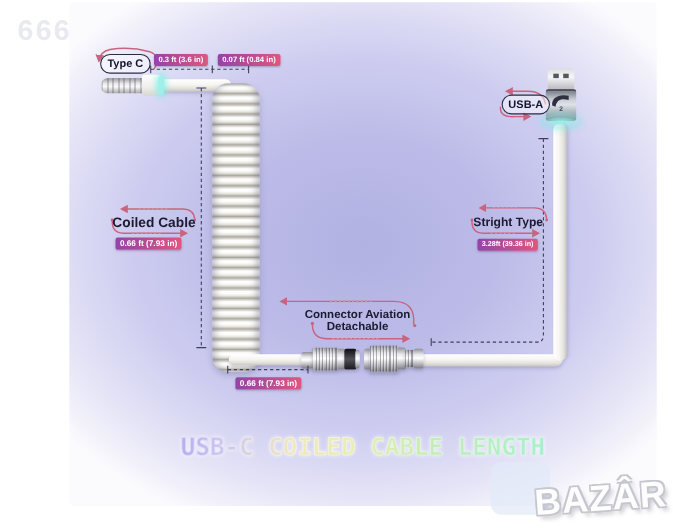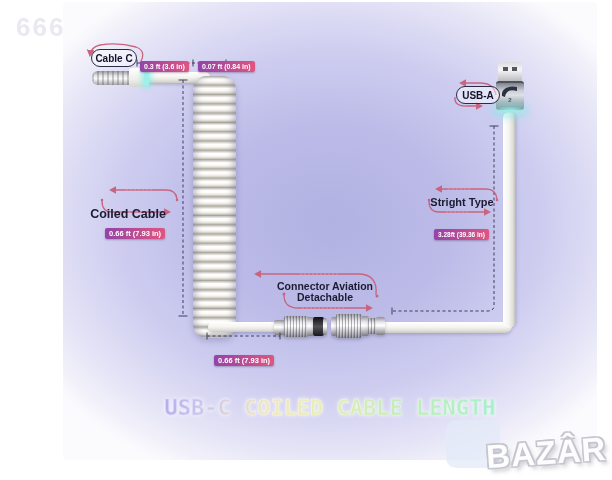--- a/index.html
+++ b/index.html
@@ -47,21 +47,21 @@
   .av{position:absolute;border-radius:2px;box-shadow:0 2px 3px rgba(80,80,110,.3);}
   .av-black{background:linear-gradient(to bottom,#0e0e12 0%,#3c3c42 35%,#515158 50%,#17171c 100%);}
   
   .tagbox{position:absolute;border:1.5px solid #2b2b45;border-radius:9px;
         background:rgba(252,252,255,.5);color:#12122a;font-weight:bold;font-size:10px;
         display:flex;align-items:center;justify-content:center;}
   .seglabel{position:absolute;color:#1b1b32;font-weight:bold;text-align:center;}
   .badge{position:absolute;color:#ffffff;font-weight:bold;font-size:7px;line-height:11px;
         padding:0 4px;border-radius:2px;white-space:nowrap;
         background:linear-gradient(90deg,#9344a8 0%,#b54b96 45%,#e0557f 100%);
-        box-shadow:0 1px 2px rgba(80,40,90,.35);margin-top:12px;}
+        box-shadow:0 1px 2px rgba(80,40,90,.35);}
   .aviation-label{position:absolute;left:270px;top:281px;width:110px;text-align:center;
         color:#1b1b32;font-weight:bold;font-size:10.5px;line-height:11px;}
   
   .title{position:absolute;left:63px;top:395px;width:534px;text-align:center;
         font-family:"DejaVu Sans Mono",monospace;font-weight:bold;font-size:22px;letter-spacing:0px;
         background:linear-gradient(90deg,#9db4f4 0%,#a7a0ee 15%,#c9c2f0 25%,#efe8c0 38%,#e9edb6 48%,#c4ecba 62%,#b2eec6 75%,#9ceed4 88%,#a8f0c8 100%);
         -webkit-background-clip:text;background-clip:text;color:transparent;
         -webkit-text-stroke:.6px rgba(255,255,255,.5);
         filter:drop-shadow(0 0 2px rgba(255,255,255,.75));}
   .wm-square{position:absolute;right:112px;bottom:12px;width:54px;height:48px;border-radius:10px;
@@ -147,30 +147,30 @@
       <circle cx="177" cy="200" r="1.3"></circle>
         <circle cx="102" cy="200" r="1.3"></circle>
       <circle cx="497" cy="200" r="1.3"></circle>
         <circle cx="429" cy="200" r="1.3"></circle>
       <circle cx="377" cy="296" r="1.5"></circle>
         <circle cx="284" cy="294" r="1.5"></circle>
     </g>
   </svg>
 
   <div class="tagbox" style="left:91px;top:49px;width:44px;height:16px;">
-    <span>Cable C</span>
+    <span>Type C</span>
   </div>
   <div class="tagbox" style="left:456px;top:86px;width:42px;height:16px;text-align:center;">
     <span>USB-A</span>
   </div>
 
   <div class="badge" style="left:140px;top:49px;">0.3 ft (3.6 in)</div>
   <div class="badge" style="left:198px;top:49px;">0.07 ft (0.84 in)</div>
 
-  <div class="seglabel" style="left:88px;top:195px;width:80px;font-size:12.5px;margin-top:12px;">Coiled Cable</div>
+  <div class="seglabel" style="left:100px;top:195px;width:80px;font-size:12.5px;">Coiled Cable</div>
   <div class="badge" style="left:105px;top:216px;font-size:7.5px;">0.66 ft (7.93 in)</div>
 
   <div class="seglabel" style="left:428px;top:196px;width:68px;font-size:11px;">Stright Type</div>
   <div class="badge" style="left:434px;top:217px;font-size:6.5px;">3.28ft (39.36 in)</div>
 
   <div class="aviation-label">
     <div>Connector Aviation</div>
     <div>Detachable</div>
   </div>
   <div class="badge" style="left:214px;top:343px;font-size:7.5px;">0.66 ft (7.93 in)</div>

